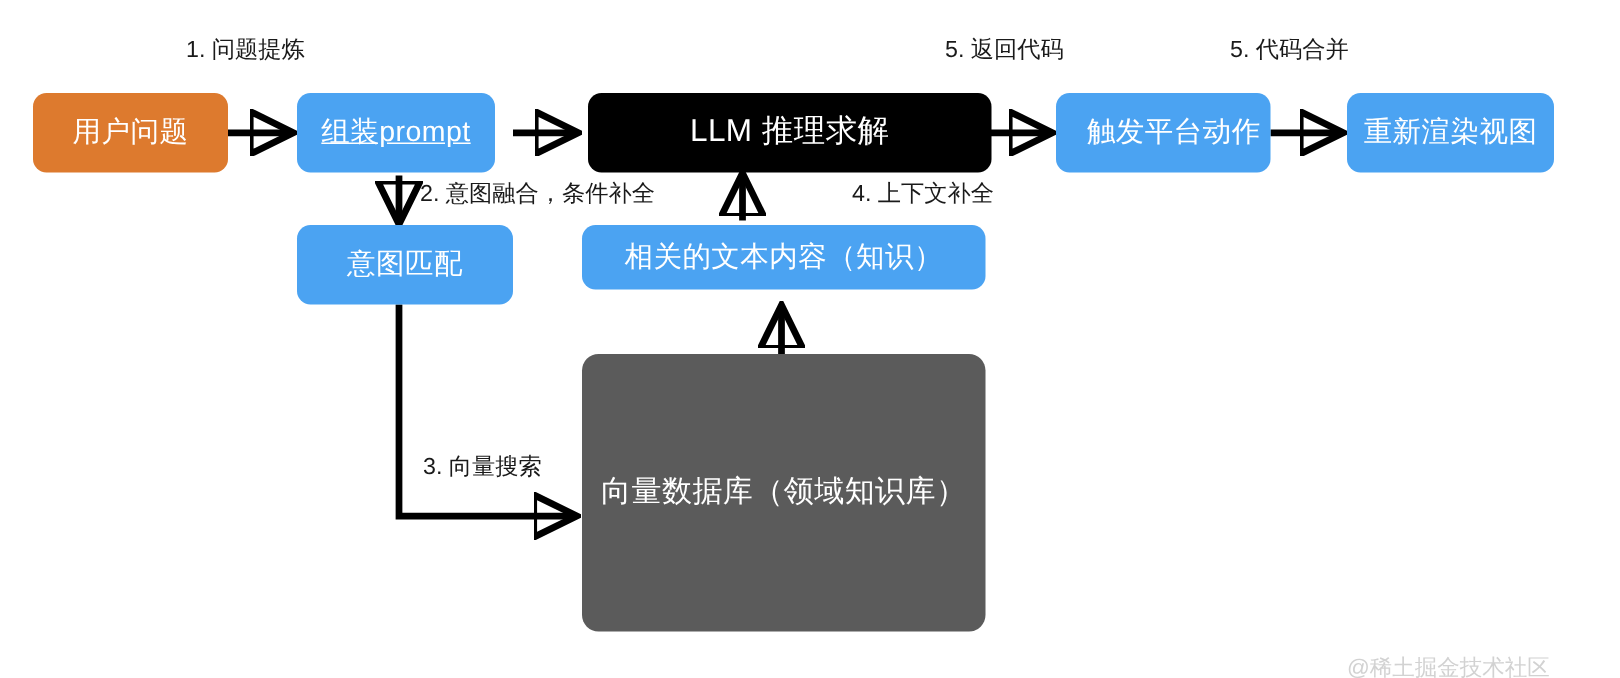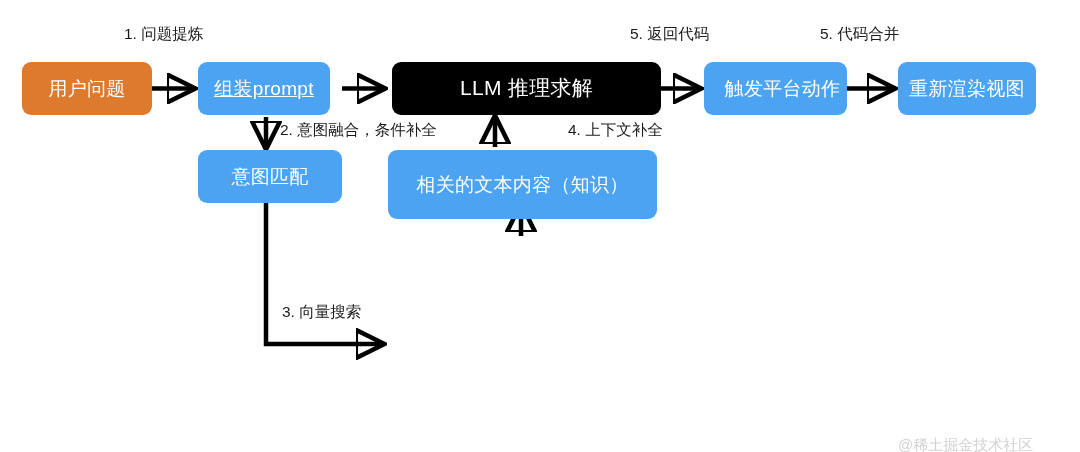--- a/index.html
+++ b/index.html
@@ -112,24 +112,27 @@
   </div>
 
   <div class="node blue" style="left:898px; top:62px; width:138px; height:53px;text-align:center;">
     <span class="node-label">重新渲染视图</span>
   </div>
 
   <div class="node blue" style="left:198px; top:150px; width:144px; height:53px;">
     <span class="node-label">意图匹配</span>
   </div>
 
-  <div class="node blue" style="left:388px; top:150px; width:269px; height:69px;">
+  <div class="node blue" style="left:388px; top:150px; width:269px; height:43px;">
     <span class="node-label">相关的文本内容（知识）</span>
   </div>
 
+  <div class="node gray" style="left:388px; top:236px; width:269px; height:185px;">
+    <span class="node-label">向量数据库（领域知识库）</span>
+  </div>
 
   <div class="edge-label" style="left:124px; top:26px;">1. 问题提炼</div>
 
   <div class="edge-label" style="left:280px; top:122px;">2. 意图融合，条件补全</div>
 
   <div class="edge-label" style="left:282px; top:304px;">3. 向量搜索</div>
 
   <div class="edge-label" style="left:534px; top:122px;margin-left:34px;">4. 上下文补全</div>
 
   <div class="edge-label" style="left:630px; top:26px;">5. 返回代码</div>

